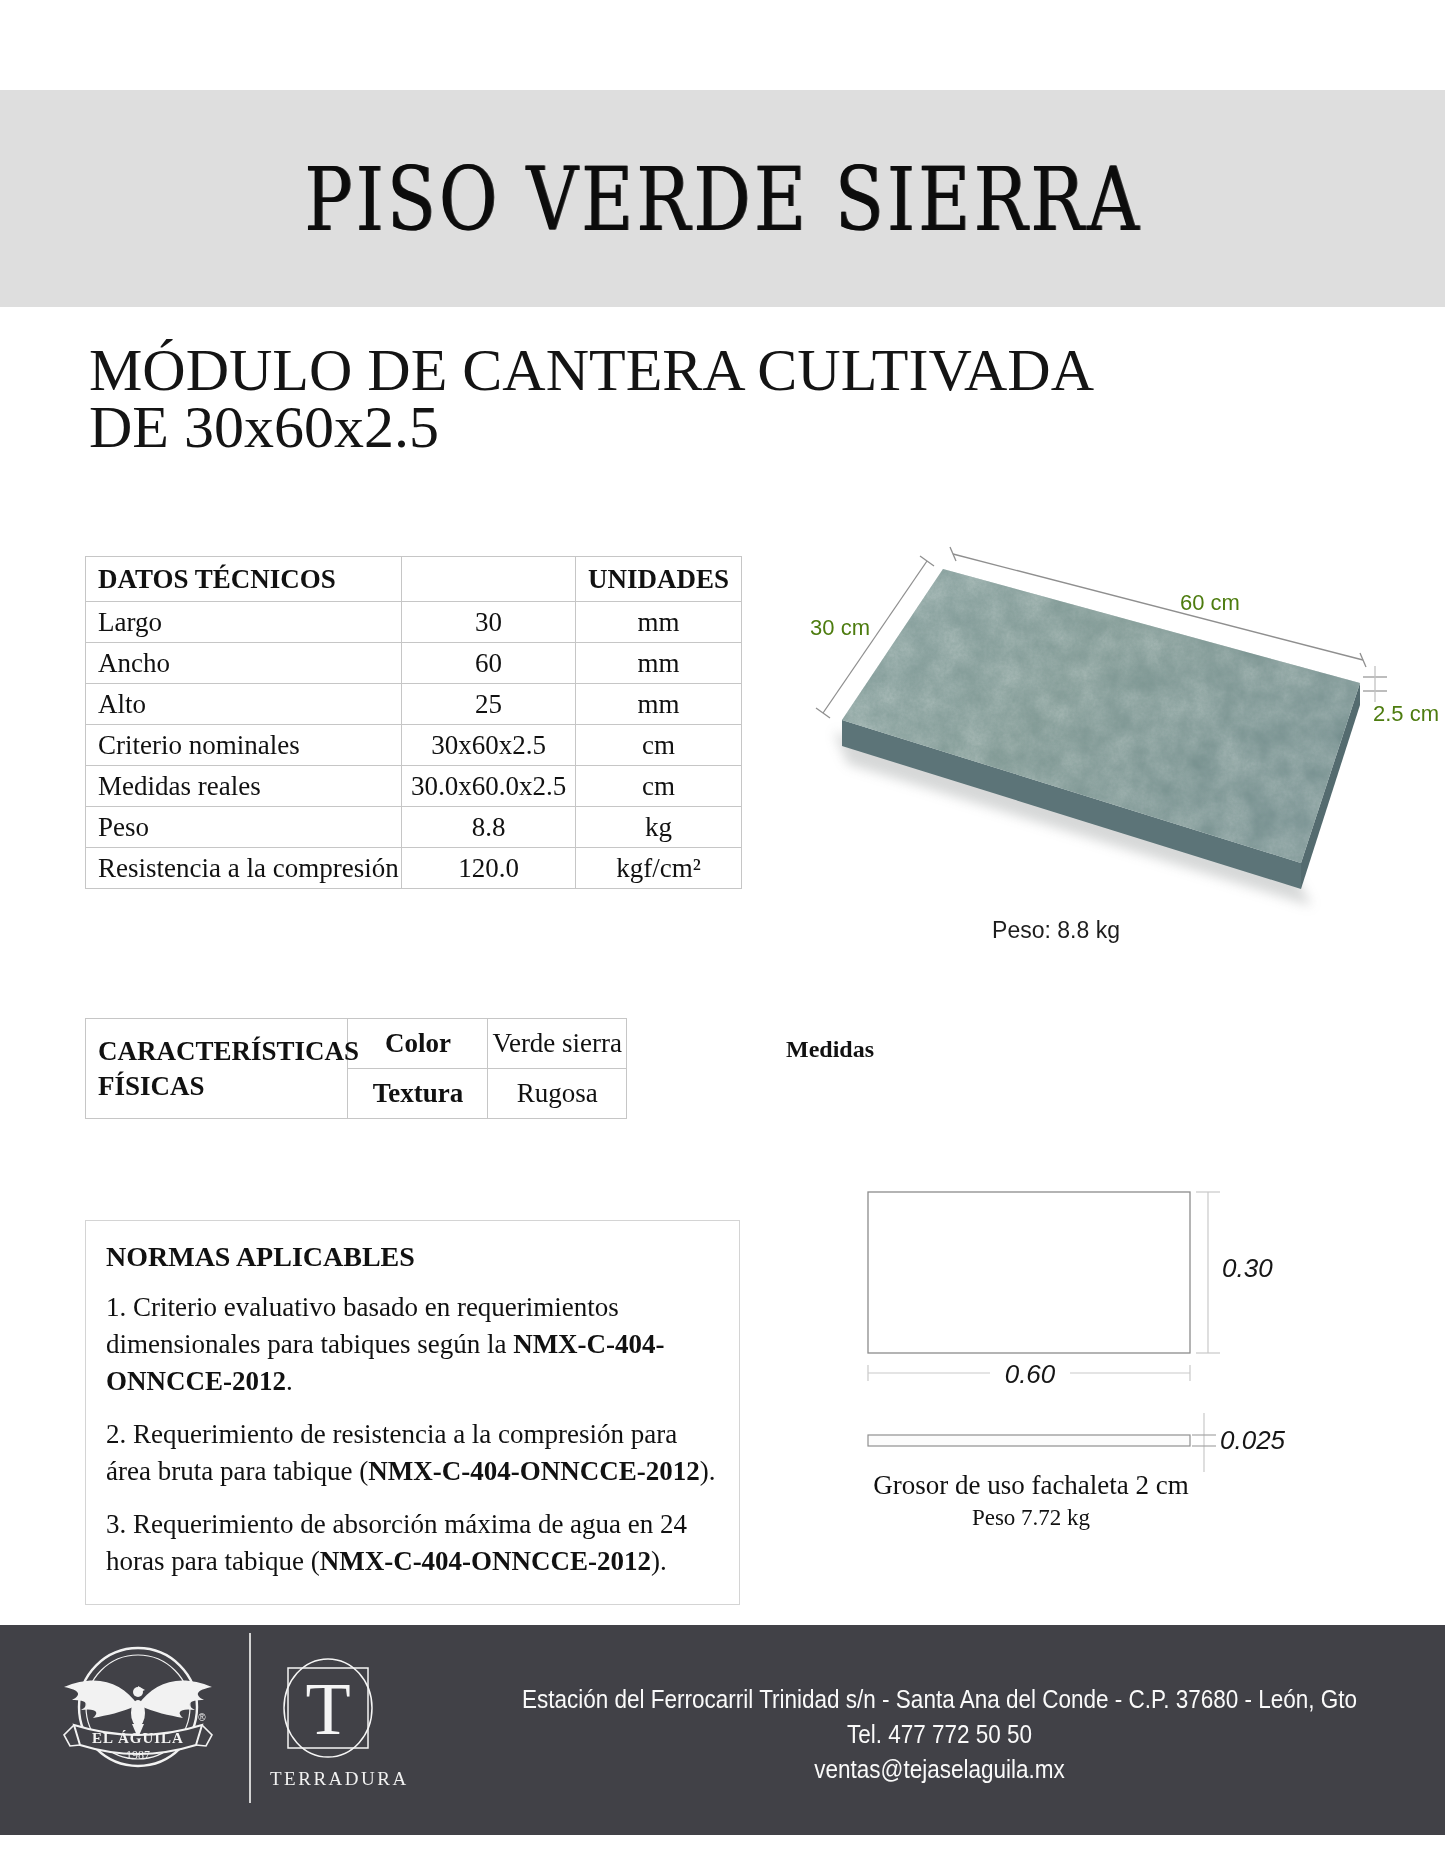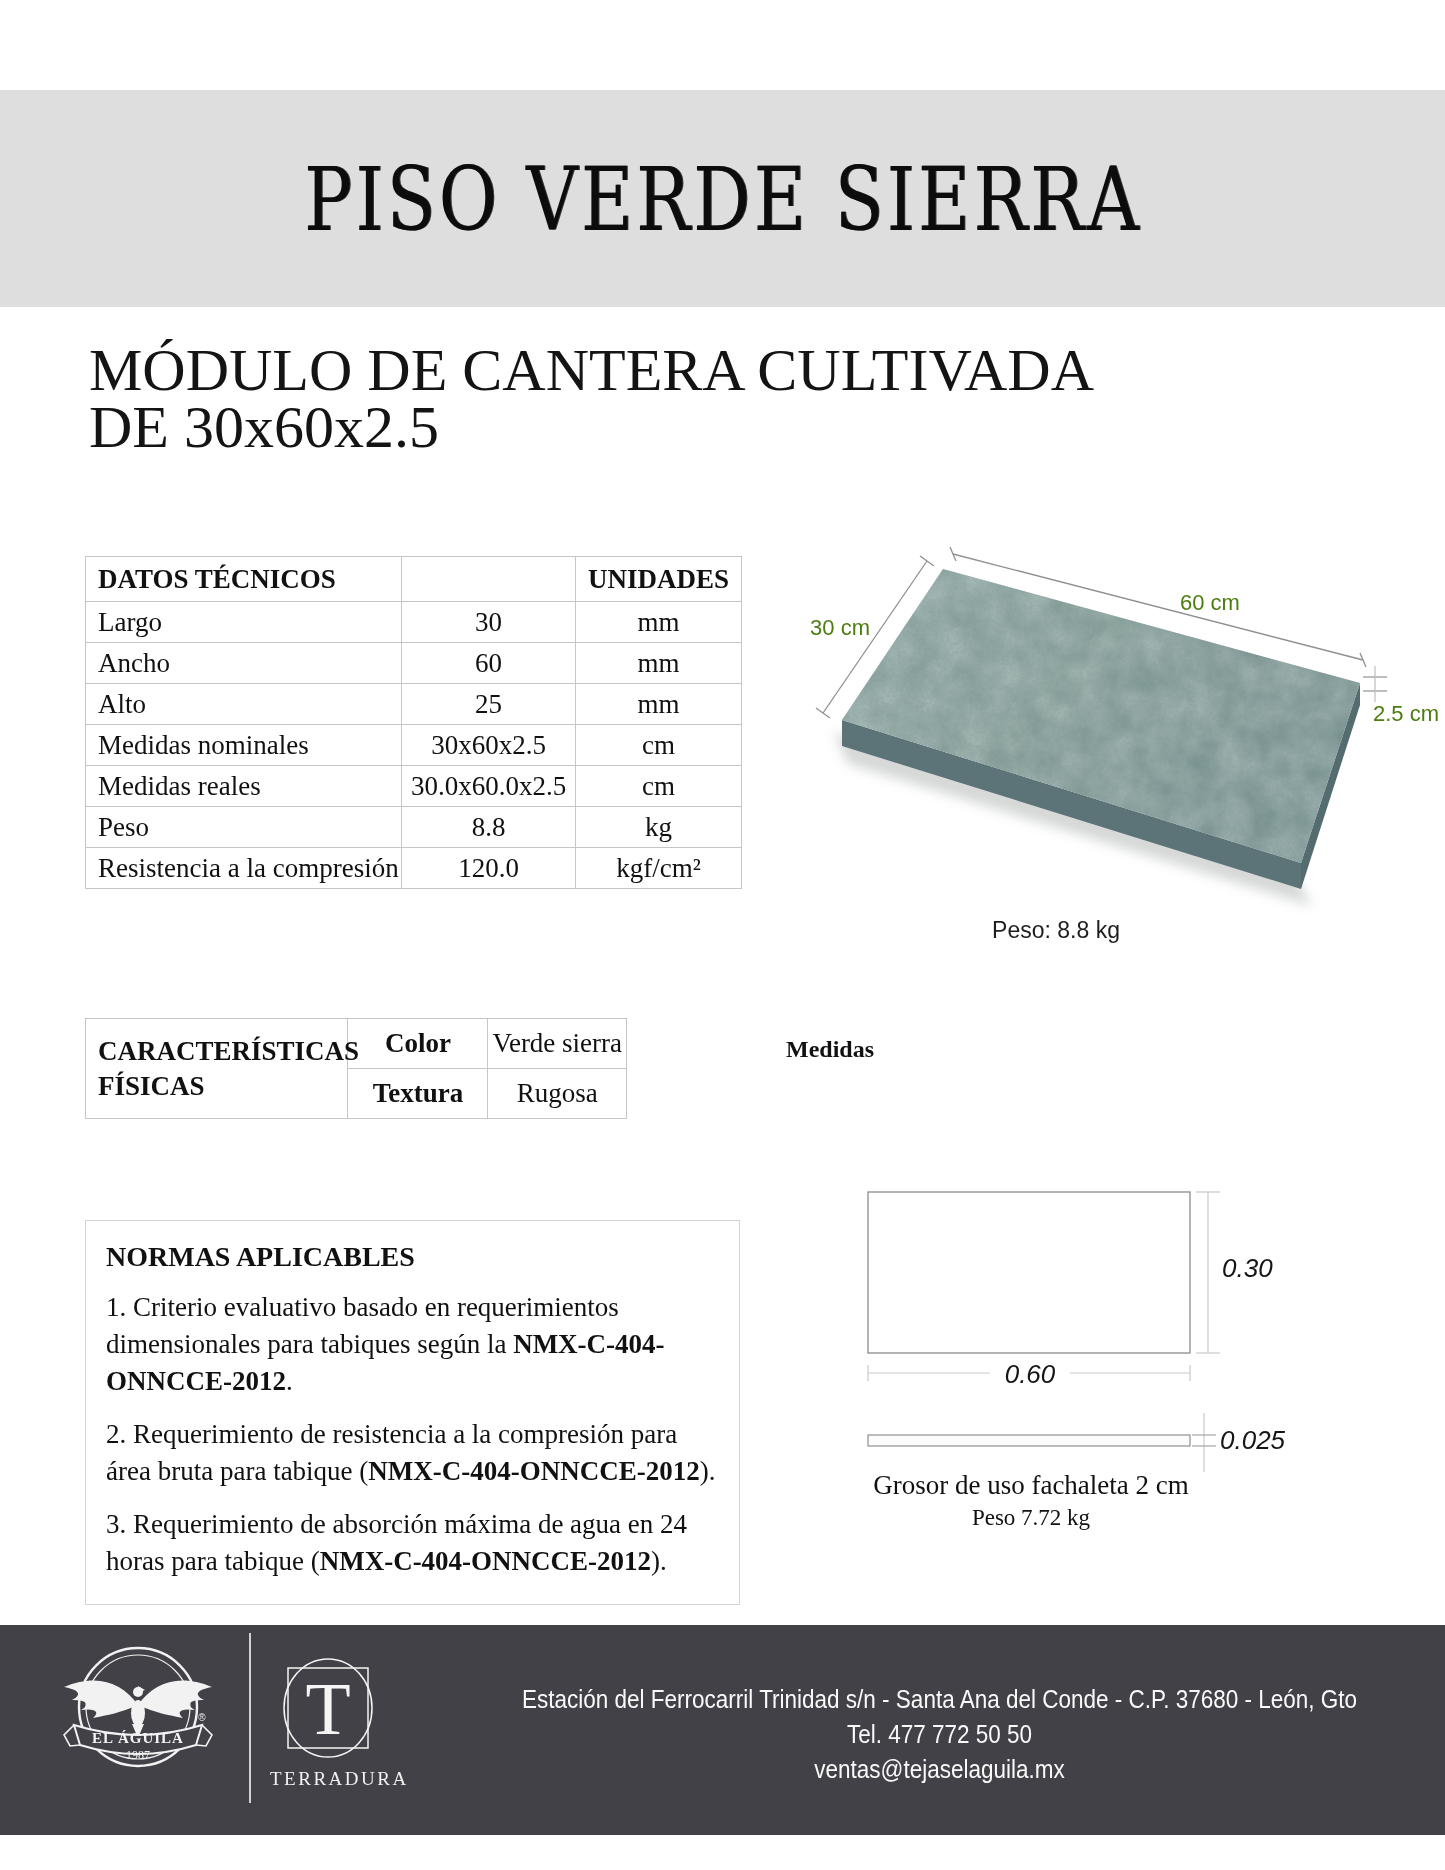--- a/index.html
+++ b/index.html
@@ -110,21 +110,21 @@
           <td class="lab">Ancho</td>
           <td class="c">60</td>
           <td class="c">mm</td>
         </tr>
       <tr>
           <td class="lab">Alto</td>
           <td class="c">25</td>
           <td class="c">mm</td>
         </tr>
       <tr>
-          <td class="lab">Medidas nominales</td>
+          <td class="lab">Criterio nominales</td>
           <td class="c">30x60x2.5</td>
           <td class="c">cm</td>
         </tr>
       <tr>
           <td class="lab">Medidas reales</td>
           <td class="c">30.0x60.0x2.5</td>
           <td class="c">cm</td>
         </tr>
       <tr>
           <td class="lab">Peso</td>

